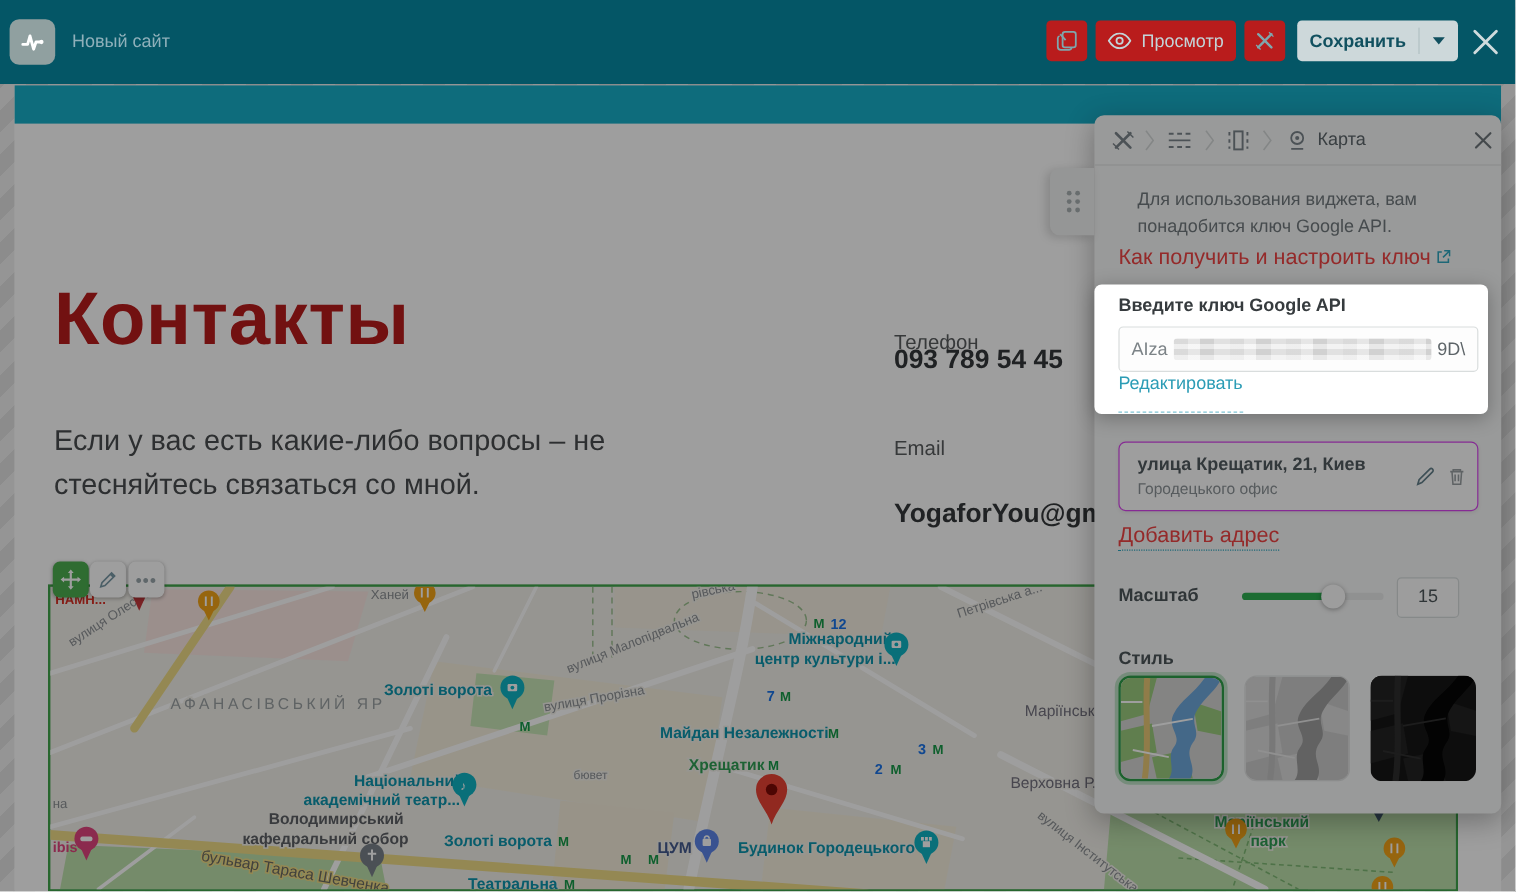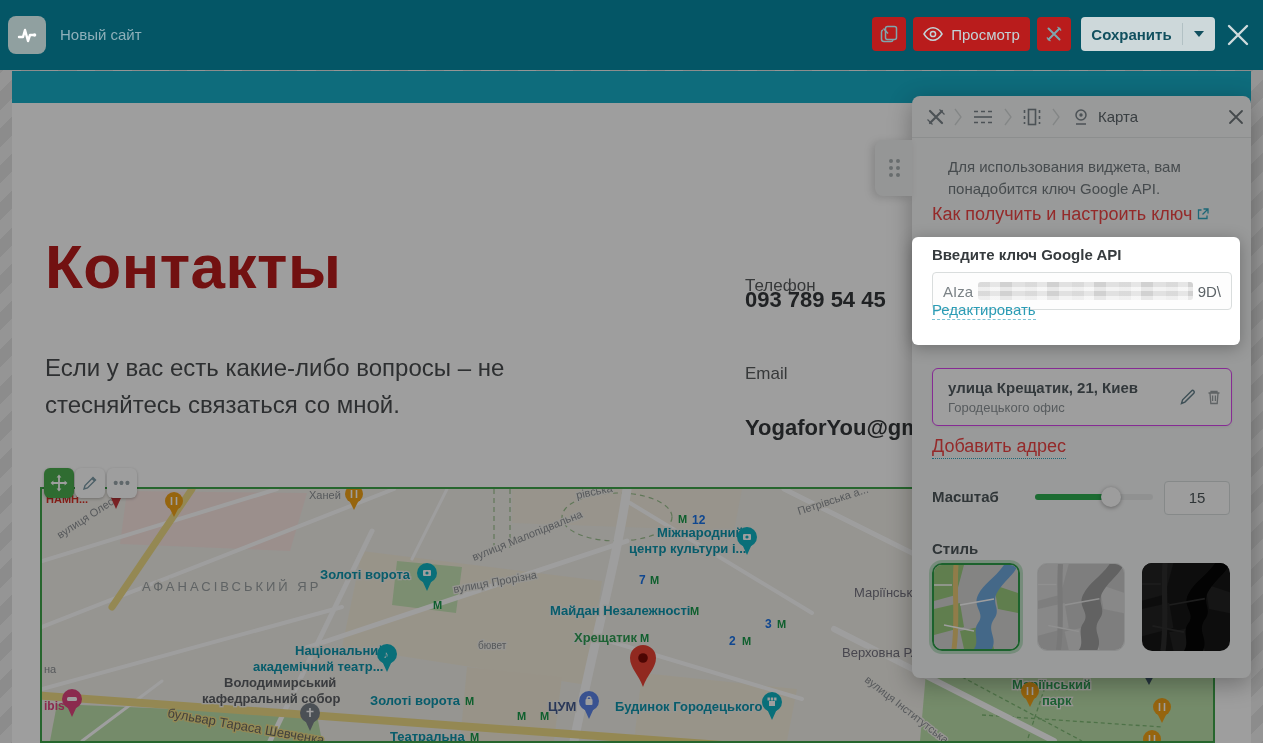--- a/index.html
+++ b/index.html
@@ -59,40 +59,40 @@
     border-radius:6px; box-shadow:0 1px 3px rgba(0,0,0,.06);text-decoration:underline; }
   .addr-title { position:absolute; left:15px; top:10px; font-size:15px; font-weight:600; color:#525b60; white-space:nowrap; }
   .addr-sub { position:absolute; left:15px; top:31px; font-size:13px; color:#8d9498; }
   .addr-ico { position:absolute; top:19px; width:18px; height:18px; cursor:pointer; }
   .add-addr { position:absolute; left:20px; top:340px; border-bottom:1px dotted #2fa7c0; padding-bottom:1px; }
   .zoom-label { position:absolute; left:20px; top:392px; font-size:15px; font-weight:600; color:#4d565a; }
   .slider-track { position:absolute; left:123px; top:398px; width:118px; height:6px; border-radius:3px; background:#e9ebeb; cursor:pointer; }
   .slider-fill { position:absolute; left:0; top:0; height:6px; border-radius:3px; background:#2eae52; width:76px; }
   .slider-thumb { position:absolute; left:189px; top:391px; width:20px; height:20px; border-radius:50%; background:#fdfdfd;
     box-shadow:0 1px 4px rgba(0,0,0,.35); cursor:grab; }
-  .zoom-value { position:absolute; left:252px; top:385px; width:66px; height:34px; background:#fdfdfd; border:1px solid #d8dede;
+  .zoom-value { position:absolute; left:252px; top:385px; width:52px; height:34px; background:#fdfdfd; border:1px solid #d8dede;
     border-radius:4px; text-align:center; line-height:32px; font-size:15px; color:#4d565a; }
   .style-label { position:absolute; left:20px; top:444px; font-size:15px; font-weight:600; color:#4d565a; }
   .thumb { position:absolute; top:467px; width:88px; height:88px; border-radius:10px; overflow:hidden; cursor:pointer; }
   .thumb-1 { left:20px; border:2px solid #2e9e49; box-shadow:0 0 0 3px rgba(86,190,110,.35); }
   .thumb-2 { left:125px; border:1px solid #e0e2e2; }
   .thumb-3 { left:230px; }
 
   
   .hl-card { position:absolute; left:912px; top:237px; width:328px; height:108px; background:#ffffff; border-radius:6px; z-index:60;
     box-shadow:0 3px 16px rgba(0,0,0,.28); }
   .hl-label { position:absolute; left:20px; top:9px; font-size:15px; font-weight:bold; color:#363b3e; }
   .hl-input { position:absolute; left:20px; top:35px; width:300px; height:38px; border:1px solid #d9dddd; border-radius:4px;
     background:#fdfdfd; display:flex; align-items:center; padding:0 10px; font-size:15px; cursor:text; }
   .key-start { color:#7c8387; }
   .key-end { color:#5d6468; }
   .key-blur { flex:1; height:18px; margin:0 5px; border-radius:3px;
     background-image:repeating-linear-gradient(0deg, rgba(255,255,255,.35) 0 4px, rgba(0,0,0,.05) 4px 9px),
       repeating-linear-gradient(90deg,#e6e6e6 0 12px,#f2f2f2 12px 22px,#dcdcdc 22px 34px,#ededed 34px 47px); }
-  .hl-edit { position:absolute; left:20px; top:64px; font-size:15px; color:#2b9cb5; border-bottom:1px dashed #7fc4d4; padding-bottom:1px; cursor:pointer; }
+  .hl-edit { position:absolute; left:20px; top:74px; font-size:15px; color:#2b9cb5; border-bottom:1px dashed #7fc4d4; padding-bottom:15px; cursor:pointer; }
 
   svg text { font-family:"Liberation Sans", sans-serif; }
 </style>
 </head>
 <body>
 
 <div class="stage">
 
   <div class="page">
     <div class="site-strip"></div>

